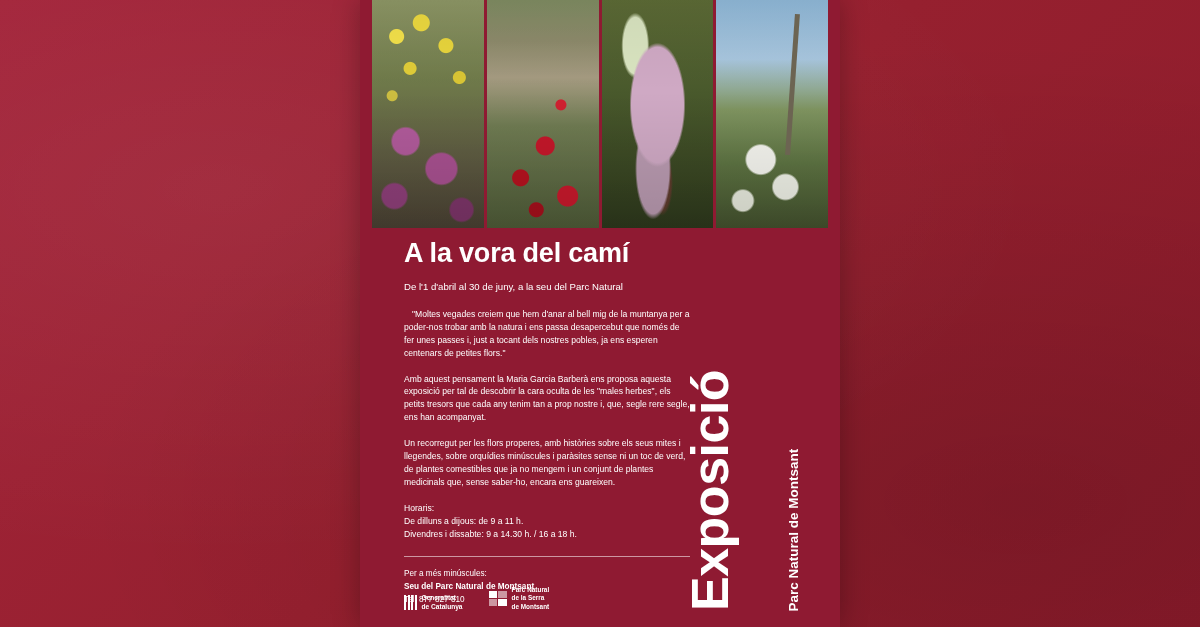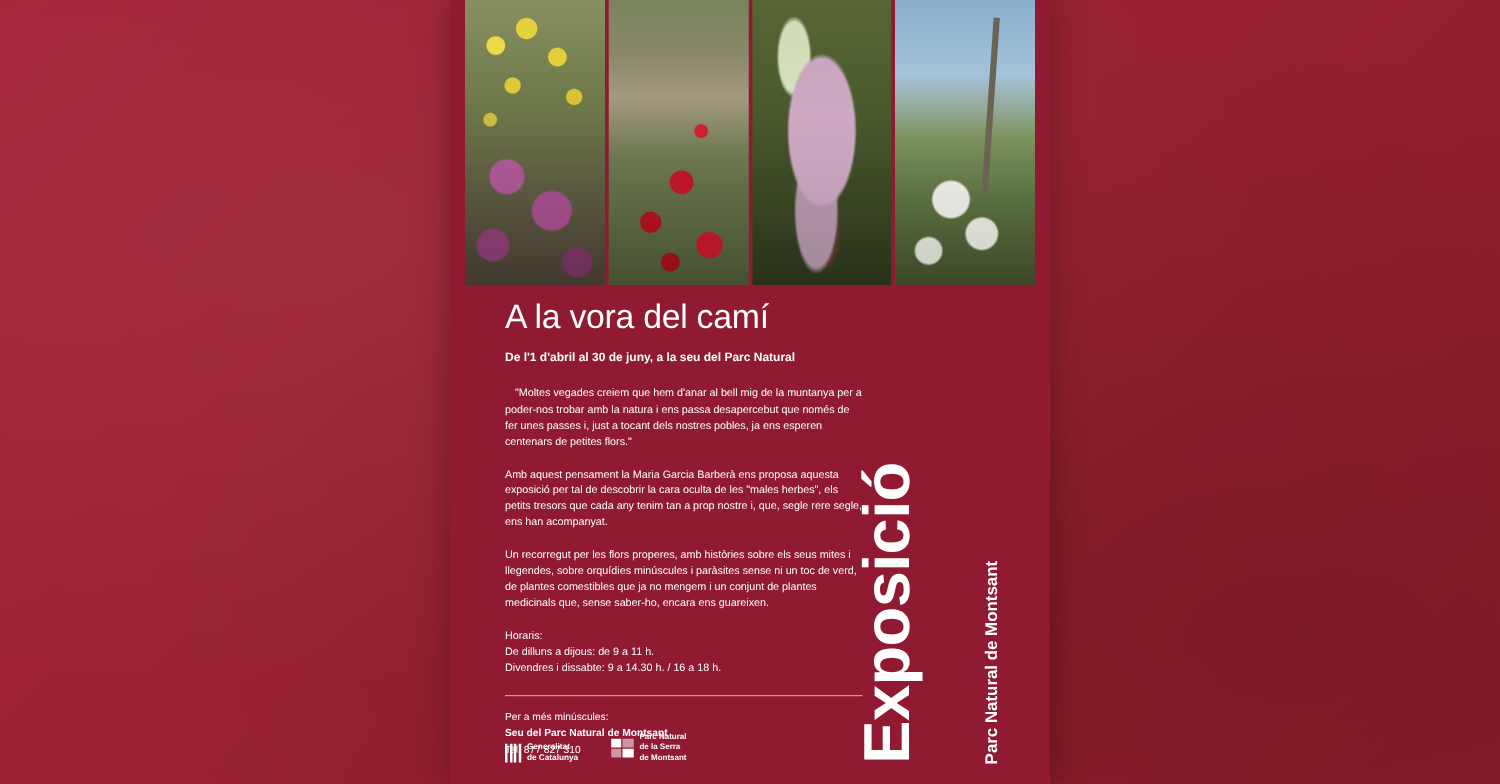--- a/index.html
+++ b/index.html
@@ -148,27 +148,27 @@
   
   .content {
     position: absolute;
     left: 44px;
     top: 238px;
     width: 286px;
     color: #ffffff;
   }
   .title {
     font-size: 27px;
-    font-weight: normal;
+    font-weight: bold;
     margin: 0 0 11px 0;
     letter-spacing: -0.2px;
   }
   .dates {
     font-size: 9.6px;
-    font-weight: bold;
+    font-weight: normal;
     margin: 12px 0 16px 0;
   }
   .quote {
     font-size: 8.6px;
     line-height: 1.5;
     margin: 0 0 13px 0;
     text-indent: 8px;
   }
   .para {
     font-size: 8.6px;

